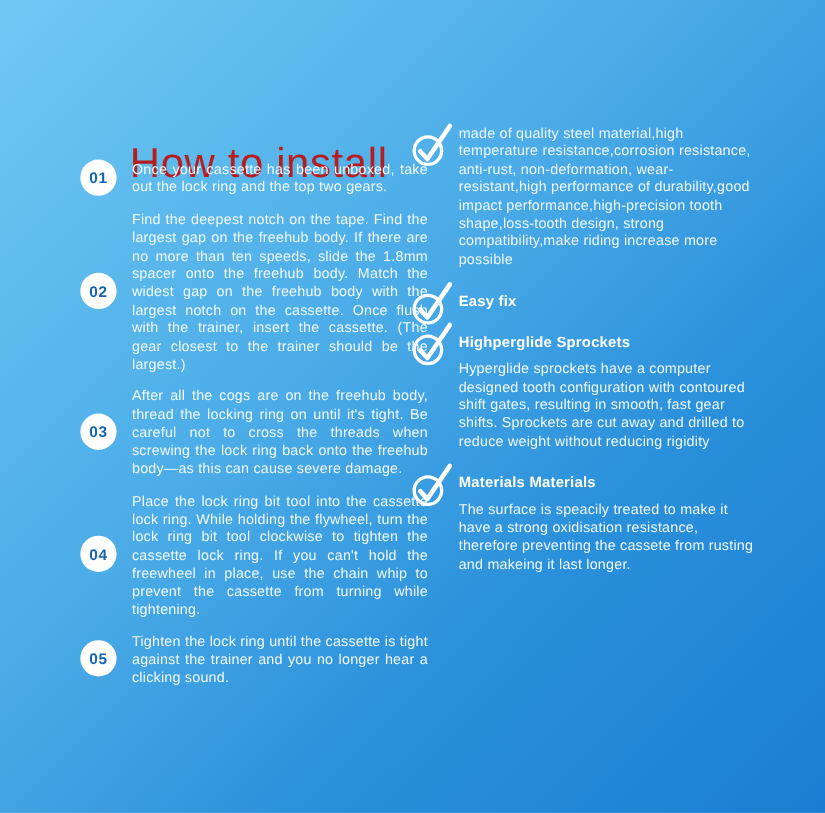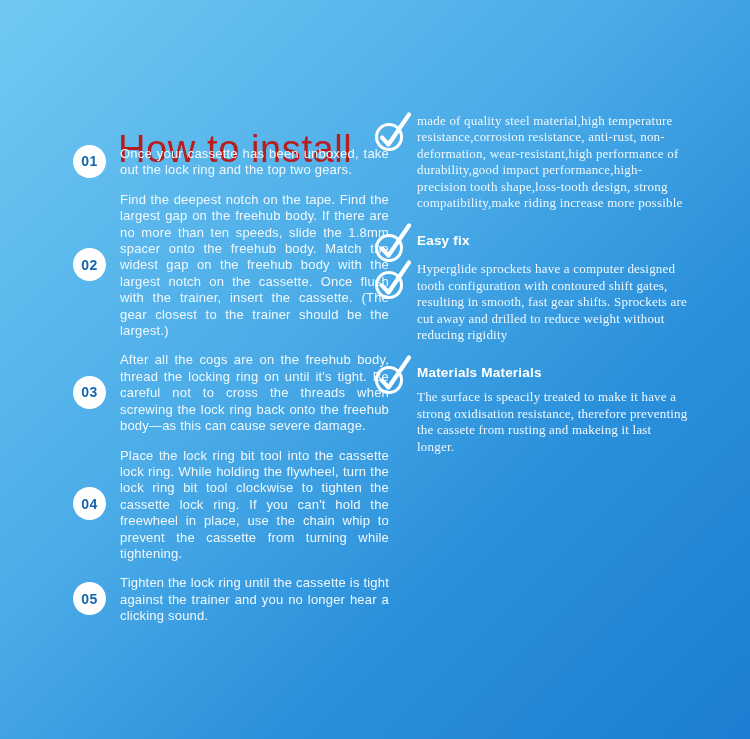--- a/index.html
+++ b/index.html
@@ -67,21 +67,20 @@
     font-weight: 700;
     letter-spacing: 0.2px;
     color: #ffffff;
   }
   .feature-text {
     margin: 0;
     font-size: 13px;
     line-height: 16.4px;
     letter-spacing: 0.2px;
     color: #eff8ff;
-    font-family: Liberation Serif, serif;
   }
 </style>
 </head>
 <body>
 
 <h1 class="page-title">How to install</h1>
 
 <div class="steps">
   <div class="step">
     <span class="step-badge">01</span>
@@ -118,20 +117,21 @@
       <circle cx="15" cy="27" r="12.5" fill="none" stroke="#ffffff" stroke-width="3"></circle>
       <path d="M8 27.5 L14.5 34.5 L35 4.5" fill="none" stroke="#ffffff" stroke-width="4.2" stroke-linecap="round" stroke-linejoin="round"></path>
     </svg>
     <h3 class="feature-title">Easy fix</h3>
   </div>
   <div class="feature">
     <svg class="check-icon" viewBox="0 0 38 44" aria-hidden="true">
       <circle cx="15" cy="27" r="12.5" fill="none" stroke="#ffffff" stroke-width="3"></circle>
       <path d="M8 27.5 L14.5 34.5 L35 4.5" fill="none" stroke="#ffffff" stroke-width="4.2" stroke-linecap="round" stroke-linejoin="round"></path>
     </svg>
+    <h3 class="feature-title">Highperglide Sprockets</h3>
     <p class="feature-text">Hyperglide sprockets have a computer designed tooth configuration with contoured shift gates, resulting in smooth, fast gear shifts. Sprockets are cut away and drilled to reduce weight without reducing rigidity</p>
   </div>
   <div class="feature">
     <svg class="check-icon" viewBox="0 0 38 44" aria-hidden="true">
       <circle cx="15" cy="27" r="12.5" fill="none" stroke="#ffffff" stroke-width="3"></circle>
       <path d="M8 27.5 L14.5 34.5 L35 4.5" fill="none" stroke="#ffffff" stroke-width="4.2" stroke-linecap="round" stroke-linejoin="round"></path>
     </svg>
     <h3 class="feature-title">Materials Materials</h3>
     <p class="feature-text">The surface is speacily treated to make it have a strong oxidisation resistance, therefore preventing the cassete from rusting and makeing it last longer.</p>
   </div>

